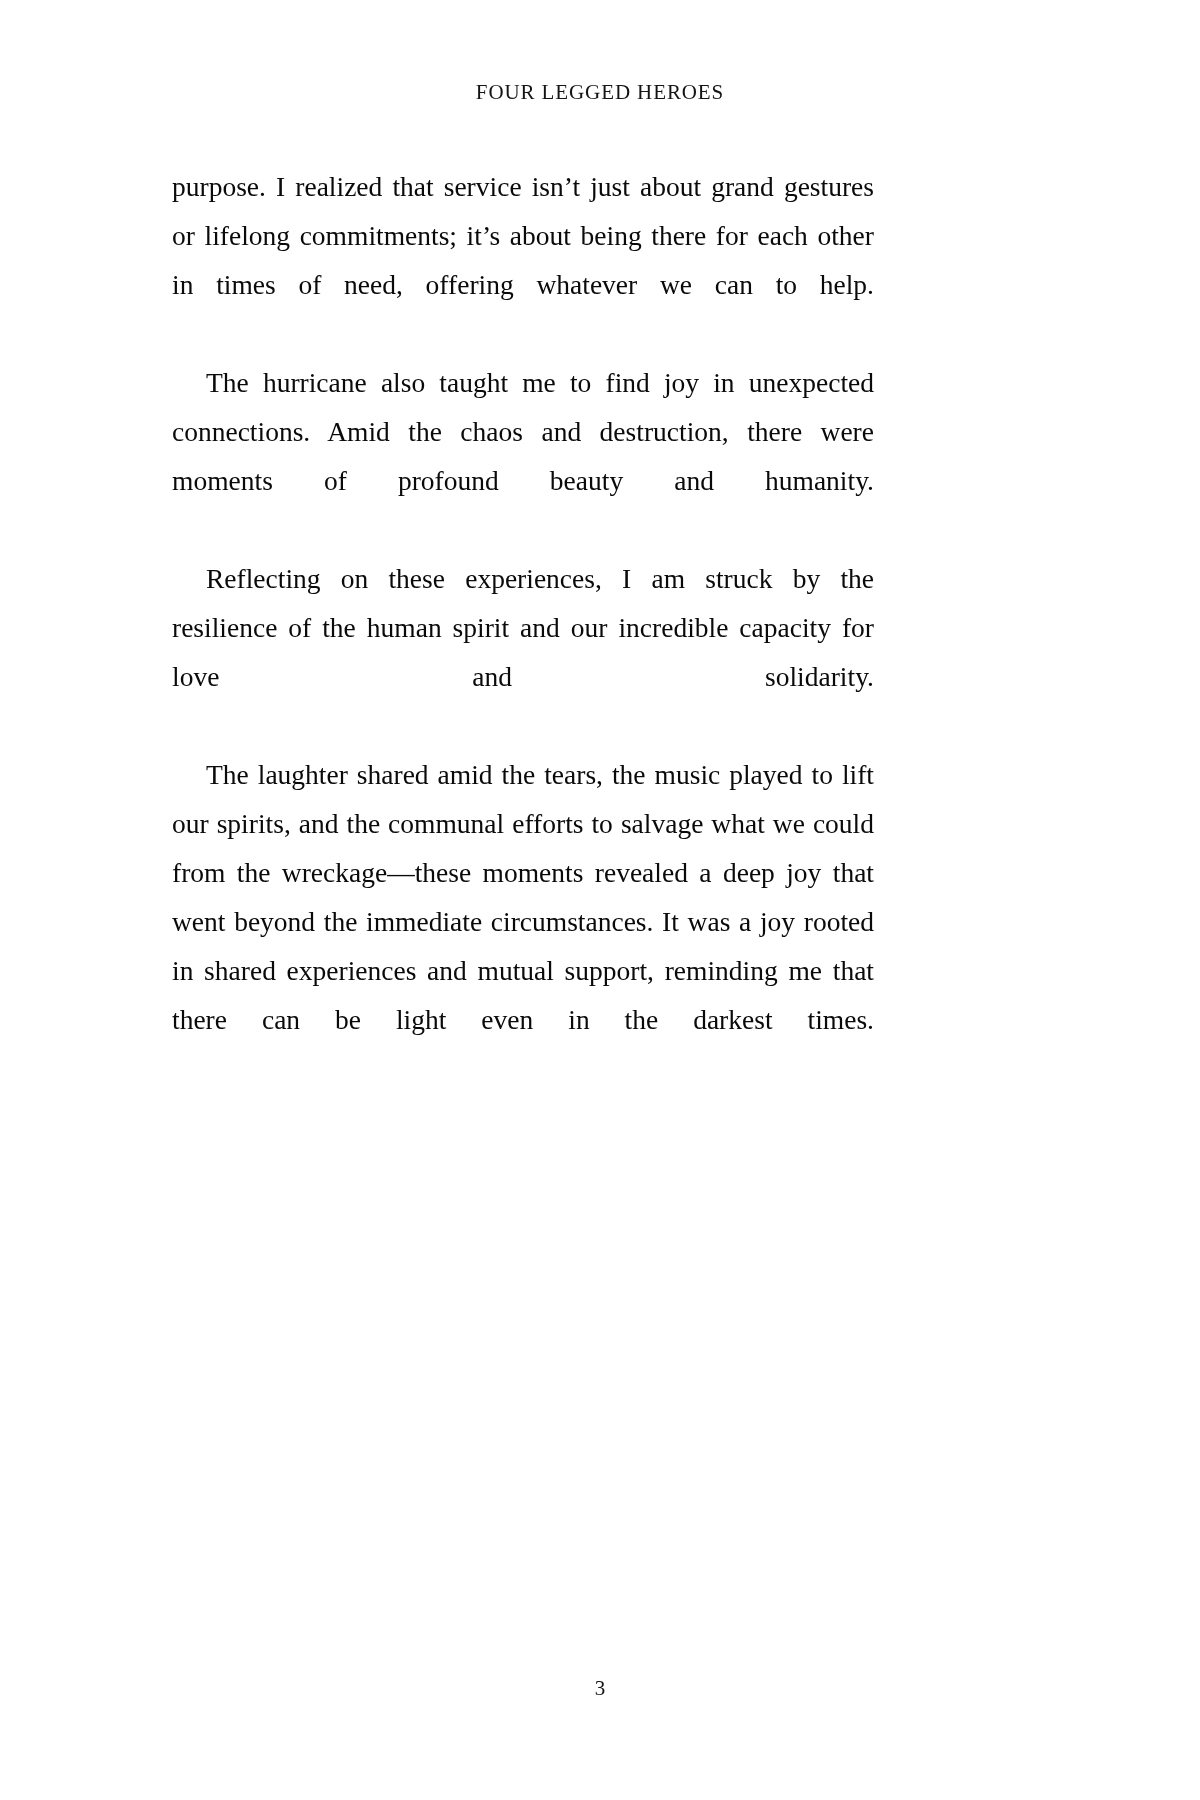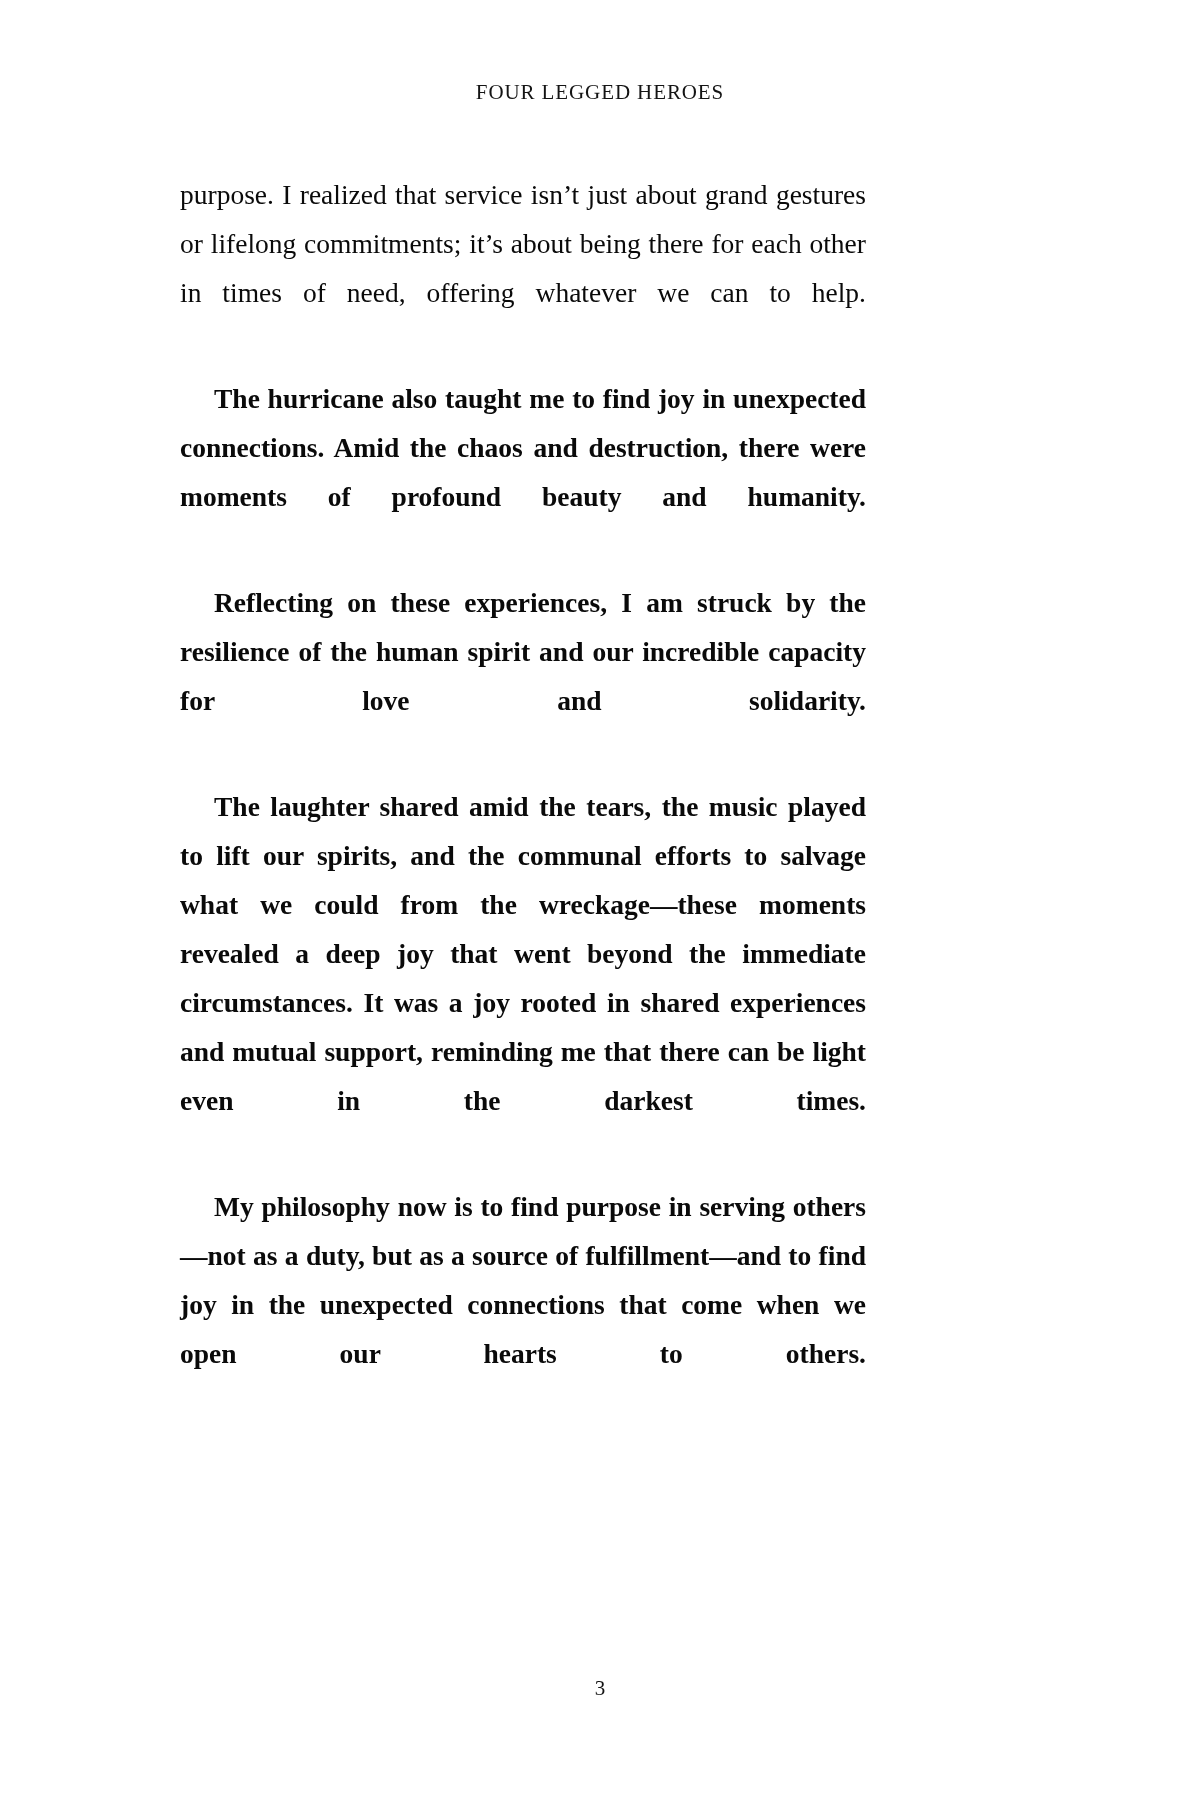--- a/index.html
+++ b/index.html
@@ -38,33 +38,32 @@
 
   
   .text-column {
     position: absolute;
     top: 162px;
     left: 172px;
     width: 702px;
   }
 
   .body-paragraph {
-    margin: 8px;
+    margin: 0;
     font-size: 27.5px;
     line-height: 49px;
     text-align: justify;
     text-justify: inter-word;
     color: #0a0a0a;
     font-family: "Liberation Serif", "DejaVu Serif", serif;
     -webkit-font-smoothing: antialiased;
   }
 
   .body-paragraph.indented {
     text-indent: 34px;
-    font-weight: bold;
   }
 
   .body-paragraph.continuation {
     text-indent: 0;
   }
 
   
   .body-paragraph::after {
     content: "";
     display: inline-block;
@@ -93,19 +92,18 @@
   <div class="text-column">
 
     <p class="body-paragraph continuation">purpose. I realized that service isn’t just about grand gestures or lifelong commitments; it’s about being there for each other in times of need, offering whatever we can to help.</p>
 
     <p class="body-paragraph indented">The hurricane also taught me to find joy in unexpected connections. Amid the chaos and destruction, there were moments of profound beauty and humanity.</p>
 
     <p class="body-paragraph indented">Reflecting on these experiences, I am struck by the resilience of the human spirit and our incredible capacity for love and solidarity.</p>
 
     <p class="body-paragraph indented">The laughter shared amid the tears, the music played to lift our spirits, and the communal efforts to salvage what we could from the wreckage—these moments revealed a deep joy that went beyond the immediate circumstances. It was a joy rooted in shared experiences and mutual support, reminding me that there can be light even in the darkest times.</p>
 
-    <p class="body-paragraph indented">My philosophy now is to find purpose in serving others—not as a duty, but as a source of fulfillment—and to find joy in the unexpected connections that come when we open our hearts to others.</p>
 
   </div>
 
   <div class="folio">3</div>
 
 </div>
 
 </body></html>

